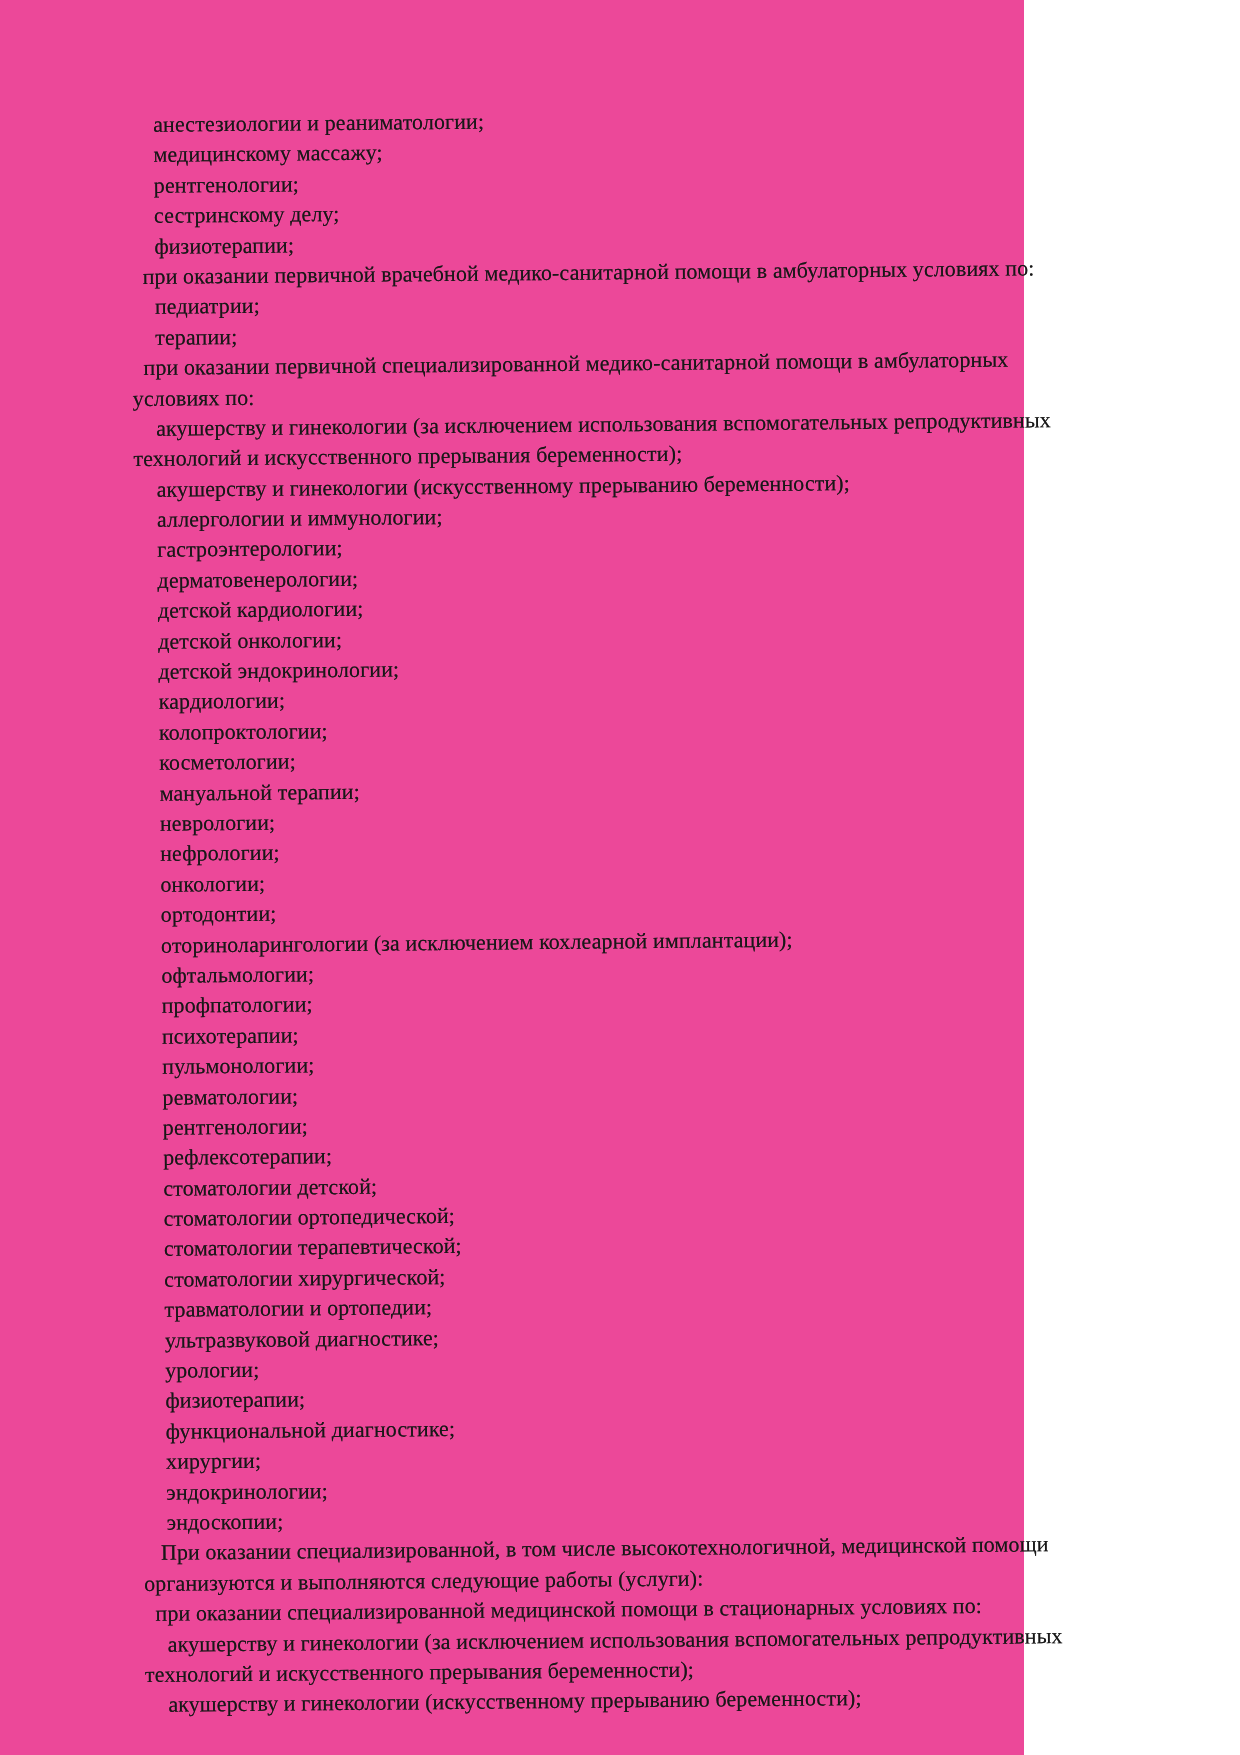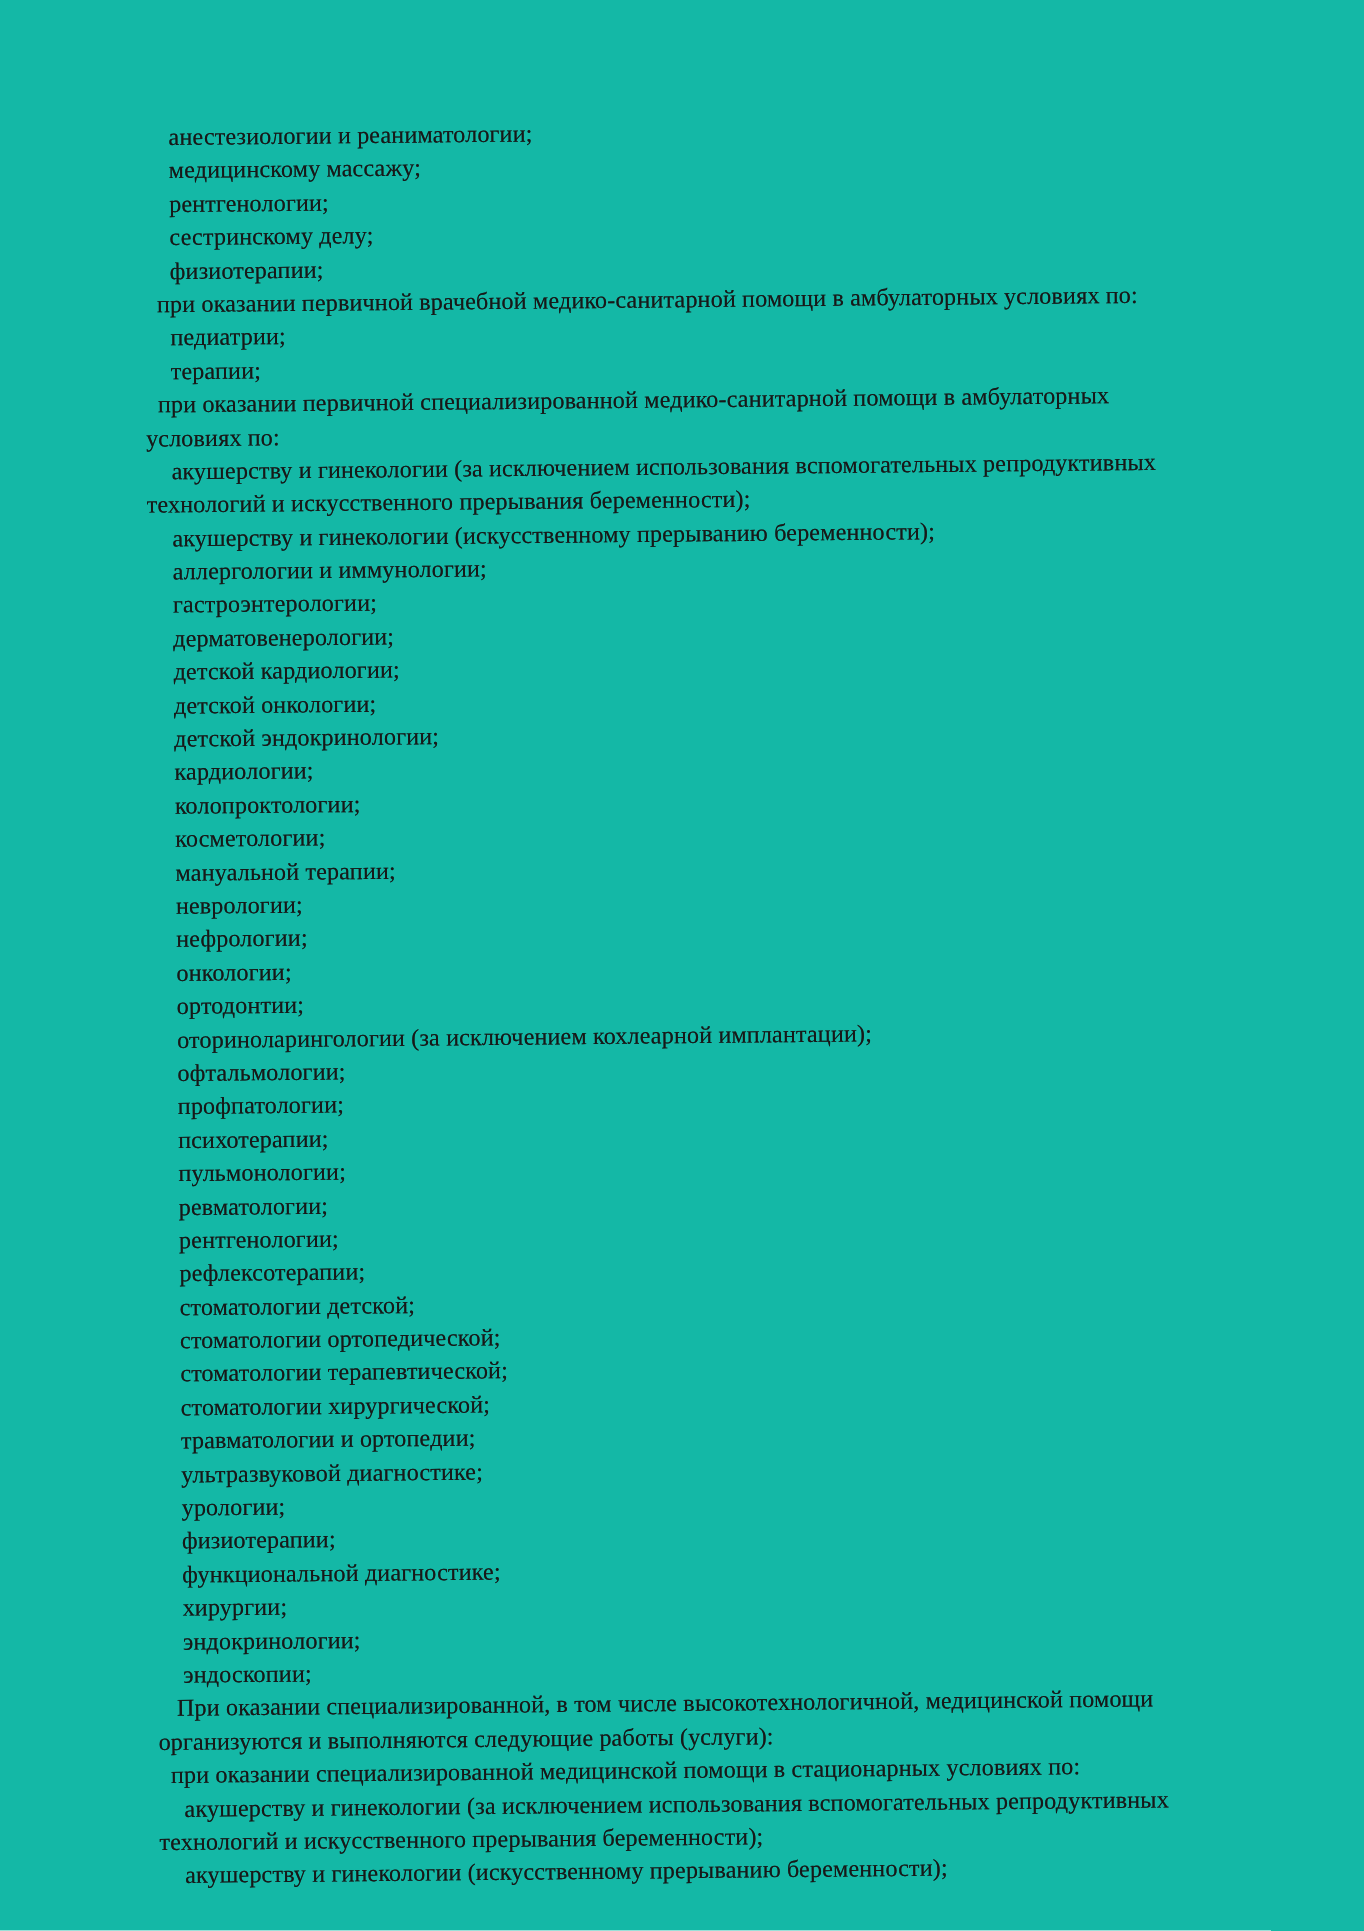--- a/index.html
+++ b/index.html
@@ -10,23 +10,23 @@
   body {
     width: 1240px;
     height: 1755px;
     position: relative;
     overflow: hidden;
     font-family: "Liberation Serif", "DejaVu Serif", serif;
   }
   .page {
     position: absolute;
     left: 0; top: 0;
-    width: 1240px;
+    width: 1024px;
     height: 1755px;
-    background: #14b8a6;
+    background: #ec4899;
   }
   .text-block {
     position: absolute;
     left: 130px;
     top: 110px;
     width: 1010px;
     transform: rotate(-0.55deg);
     transform-origin: 0 0;
     color: #181818;
     font-size: 22px;

